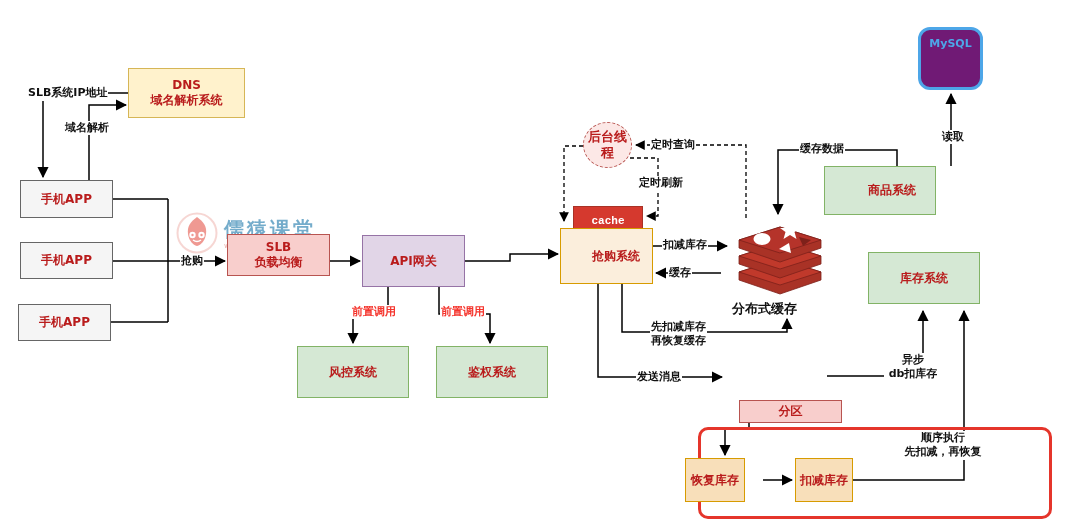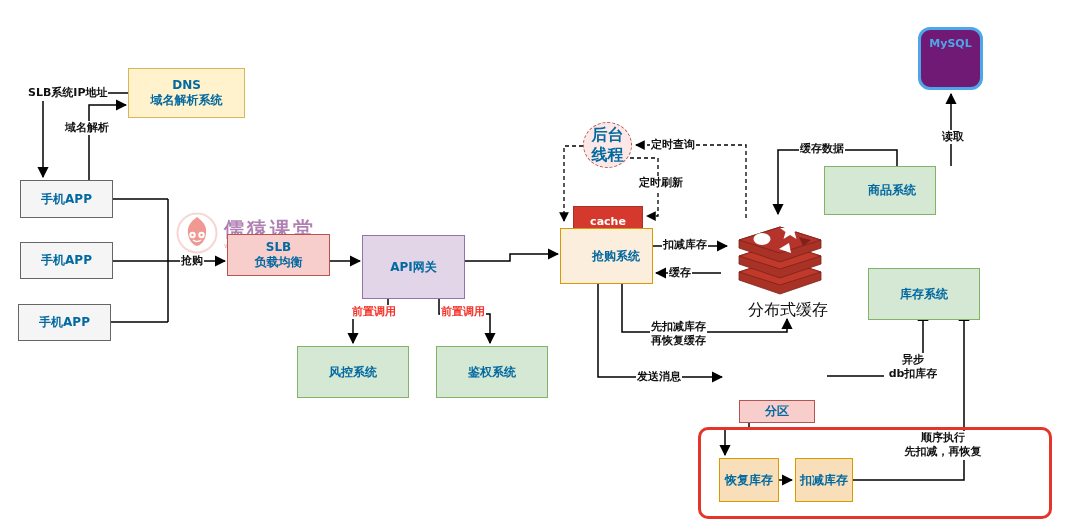--- a/index.html
+++ b/index.html
@@ -3,47 +3,47 @@
 <meta charset="utf-8">
 <style>
   html,body{margin:0;padding:0;background:#ffffff;}
   #canvas{
     position:relative;width:1080px;height:531px;background:#ffffff;overflow:hidden;
     font-family:"DejaVu Sans","Liberation Sans",sans-serif;
   }
   .node{
     position:absolute;box-sizing:border-box;border:1.5px solid #666;
     display:flex;align-items:center;justify-content:center;text-align:center;
-    font-size:12px;font-weight:bold;color:#0369a1;white-space:pre-line;line-height:1.25;
+    font-size:12px;font-weight:bold;color:#b91c1c;white-space:pre-line;line-height:1.25;
     z-index:3;
   }
   .yellow{background:var(--yellow-fill,#FFF2CC);border-color:var(--yellow-border,#D6B656);}
   .gray{background:var(--gray-fill,#F5F5F5);border-color:var(--gray-border,#666666);}
   .pink{background:var(--pink-fill,#F8CECC);border-color:var(--pink-border,#B85450);}
   .purple{background:var(--purple-fill,#E1D5E7);border-color:var(--purple-border,#9673A6);}
   .green{background:var(--green-fill,#D5E8D4);border-color:var(--green-border,#82B366);}
   .cream{background:var(--cream-fill,#FBEEDC);border-color:var(--orange-border,#D79B00);}
   .tan{background:var(--tan-fill,#F8DFBA);border-color:var(--orange-border,#D79B00);}
   .blue{background:var(--blue-fill,#DAE8FC);border-color:var(--blue-border,#6C8EBF);}
   .cachebox{background:var(--cache-red,#D5392E);border:1.5px solid #A93226;color:#fff;font-size:11px;}
-  .circle{border-radius:50%;border:1.5px dashed var(--pink-border,#B85450);background:#FCE8E6;font-size:16px;}
+  .circle{border-radius:50%;border:1.5px dashed var(--pink-border,#B85450);background:#FCE8E6;font-size:13px;}
   .mysqlbox{background:#701a75;border:3px solid var(--mysql-blue,#4DA6E8);border-radius:12px;
     color:var(--mysql-blue,#4DA6E8);font-size:11px;align-items:flex-start;padding-top:7px;}
   .redbox{position:absolute;border:3.5px solid var(--highlight-red,#E5352B);border-radius:10px;
     background:transparent;z-index:2;}
   .elabel{
     position:absolute;font-size:11px;font-weight:bold;color:#111;background:#fff;
     white-space:pre-line;line-height:1.3;z-index:4;padding:0 1px;
   }
   .redtext{color:var(--precall-red,#F5342C);}
-  .caption{position:absolute;font-size:16px;font-weight:normal;color:#111;text-align:right;z-index:4;}
+  .caption{position:absolute;font-size:13px;font-weight:bold;color:#111;text-align:left;z-index:4;}
   #wire{position:absolute;left:0;top:0;z-index:1;}
   .wm{position:absolute;left:166px;top:208px;width:150px;height:50px;opacity:.55;z-index:0;}
   .wm-brand{position:absolute;left:58px;top:8px;font-size:20px;font-weight:bold;
-    color:#701a75;letter-spacing:3px;white-space:nowrap;}
+    color:#0369a1;letter-spacing:3px;white-space:nowrap;}
   .wm-url{position:absolute;left:58px;top:33px;font-size:7.5px;color:#D96A5F;white-space:nowrap;}
   .wm-logo{position:absolute;left:10px;top:4px;}
 </style>
 </head>
 <body>
 
 <div id="canvas">
 
   <div class="wm">
     <svg class="wm-logo" width="42" height="42" viewBox="0 0 42 42">
@@ -96,31 +96,31 @@
     </g>
   </svg>
 
   <div class="node yellow" style="left:128px;top:68px;width:117px;height:50px;">DNS
 域名解析系统</div>
   <div class="node gray" style="left:20px;top:180px;width:93px;height:38px;">手机APP</div>
   <div class="node gray" style="left:20px;top:242px;width:93px;height:37px;">手机APP</div>
   <div class="node gray" style="left:18px;top:304px;width:93px;height:37px;">手机APP</div>
   <div class="node pink" style="left:227px;top:234px;width:103px;height:42px;">SLB
 负载均衡</div>
-  <div class="node purple" style="left:362px;top:235px;width:103px;height:64px;">API网关</div>
+  <div class="node purple" style="left:362px;top:235px;width:103px;height:52px;">API网关</div>
   <div class="node green" style="left:297px;top:346px;width:112px;height:52px;">风控系统</div>
   <div class="node green" style="left:436px;top:346px;width:112px;height:52px;">鉴权系统</div>
-  <div class="node cachebox" style="left:573px;top:206px;width:70px;height:32px;">cache</div>
+  <div class="node cachebox" style="left:573px;top:206px;width:70px;height:32px;font-family:Liberation Mono, monospace;">cache</div>
   <div class="node cream" style="left:560px;top:228px;width:93px;height:56px;padding-left:19px;">抢购系统</div>
   <div class="node circle" style="left:583px;top:122px;width:49px;height:46px;">后台线程</div>
-  <div class="node pink" style="left:739px;top:400px;width:76px;height:23px;">分区</div>
+  <div class="node pink" style="left:739px;top:400px;width:103px;height:23px;">分区</div>
   <div class="node green" style="left:824px;top:166px;width:112px;height:49px;padding-left:24px;">商品系统</div>
-  <div class="node green" style="left:868px;top:268px;width:112px;height:52px;">库存系统</div>
+  <div class="node green" style="left:868px;top:252px;width:112px;height:52px;">库存系统</div>
   <div class="node mysqlbox" style="left:918px;top:27px;width:65px;height:63px;">MySQL</div>
-  <div class="node tan" style="left:719px;top:458px;width:60px;height:44px;">恢复库存</div>
+  <div class="node tan" style="left:685px;top:458px;width:60px;height:44px;">恢复库存</div>
   <div class="node tan" style="left:795px;top:458px;width:58px;height:44px;">扣减库存</div>
 
   <svg style="position:absolute;left:733px;top:216px;z-index:3;" width="94" height="84" viewBox="0 0 94 84">
     <g stroke="#7E211A" stroke-width="0.8">
       <path d="M6,56 L47,43 L88,56 L88,64 L47,78 L6,64 Z" fill="#A93226"></path>
       <path d="M6,56 L47,43 L88,56 L47,69 Z" fill="#C0392B"></path>
       <path d="M6,40 L47,27 L88,40 L88,48 L47,62 L6,48 Z" fill="#A93226"></path>
       <path d="M6,40 L47,27 L88,40 L47,53 Z" fill="#C0392B"></path>
       <path d="M6,24 L47,11 L88,24 L88,32 L47,46 L6,32 Z" fill="#A93226"></path>
       <path d="M6,24 L47,11 L88,24 L47,37 Z" fill="#B5332A"></path>

